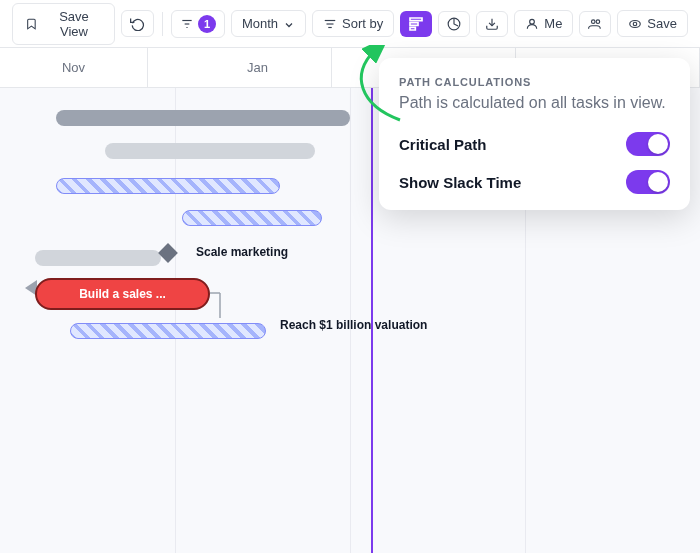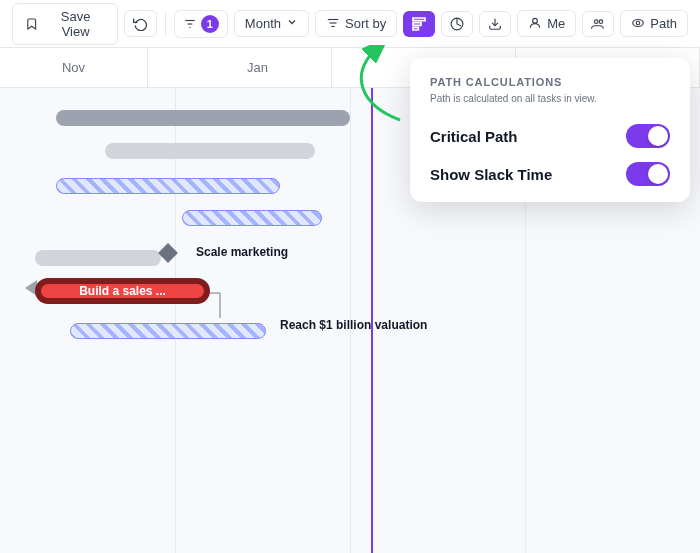--- a/index.html
+++ b/index.html
@@ -19,21 +19,21 @@
       background: #fff;
       border-bottom: 1px solid #e5e7eb;
       padding: 0 12px;
       height: 48px;
       gap: 6px;
       position: relative;
       z-index: 10;
     }
     .toolbar-btn {
       display: flex;
-      align-items: flex-start;
+      align-items: flex-end;
       gap: 5px;
       padding: 5px 10px;
       border-radius: 6px;
       border: 1px solid #e5e7eb;
       background: #fff;
       cursor: pointer;
       font-size: 13px;
       color: #374151;
       white-space: nowrap;
     }
@@ -177,37 +177,37 @@
       background: #6b7280;
       transform: rotate(45deg);
       position: absolute;
     }
 
     
     .popup {
       position: absolute;
       top: 58px;
       right: 10px;
-      width: 280px;
+      width: 311px;
       background: #fff;
       border-radius: 12px;
       box-shadow: 0 8px 32px rgba(0,0,0,0.15);
       padding: 18px 20px 16px;
       z-index: 100;
     }
     .popup-title {
       font-size: 11px;
       font-weight: 700;
       color: #6b7280;
       letter-spacing: 0.08em;
       text-transform: uppercase;
       margin-bottom: 4px;
     }
     .popup-desc {
-      font-size: 10px;
+      font-size: 16px;
       color: #6b7280;
       margin-bottom: 18px;
       line-height: 1.4;
     }
     .popup-row {
       display: flex;
       align-items: center;
       justify-content: space-between;
       margin-bottom: 14px;
     }
@@ -331,21 +331,21 @@
         <circle cx="17" cy="8" r="3"></circle>
         <path d="M1 20c0-3 2.7-5 6-5h8c3.3 0 6 2 6 5"></path>
       </svg>
   </button>
 
   <button class="toolbar-btn">
     <svg width="14" height="14" viewBox="0 0 24 24" fill="none" stroke="#374151" stroke-width="2">
         <ellipse cx="12" cy="12" rx="9" ry="6"></ellipse>
         <circle cx="12" cy="12" r="3"></circle>
       </svg>
-    <span>Path</span>
+    <span>Save</span>
   </button>
 </div>
 
 <div class="gantt-area">
 
   <div class="timeline-header">
     <div class="month-col">Nov</div>
     <div class="month-col">Jan</div>
     <div class="month-col today-month">Jan</div>
     <div class="month-col">Feb</div>
@@ -370,21 +370,21 @@
     <div class="task-bar striped" style="top: 122px; left: 26%; width: 20%;"></div>
 
     <div class="task-bar gray-light" style="top: 162px; left: 5%; width: 18%;"></div>
 
     <div class="milestone" style="position:absolute; top:158px; left:23%; width:14px; height:14px; background:#6b7280;"></div>
     <span class="task-label" style="top:157px; left:28%;">Scale marketing</span>
 
     <svg style="position:absolute; top:192px; left:3.5%; width:12px; height:16px; overflow:visible;" viewBox="0 0 12 16">
       <polygon points="12,0 0,8 12,16" fill="#9ca3af"></polygon>
     </svg>
-    <div style="position:absolute; top:190px; left:5%; width:25%; height:26px; background:#ef4444; border-radius:20px; display:flex; align-items:center; justify-content:center; color:#fff; font-size:12px; font-weight:600; border:6px solid #7f1d1d; cursor:pointer;">
+    <div style="position:absolute; top:190px; left:5%; width:25%; height:32px; background:#ef4444; border-radius:20px; display:flex; align-items:center; justify-content:center; color:#fff; font-size:12px; font-weight:600; border:2px solid #7f1d1d; cursor:pointer;">
       <span>Build a sales ...</span>
     </div>
 
     <svg style="position:absolute; top:205px; left:30%; overflow:visible;" width="40" height="30">
       <line x1="0" y1="0" x2="10" y2="0" stroke="#9ca3af" stroke-width="1.5"></line>
       <line x1="10" y1="0" x2="10" y2="25" stroke="#9ca3af" stroke-width="1.5"></line>
     </svg>
 
     <div class="task-bar striped" style="top: 235px; left: 10%; width: 28%;"></div>
     <span class="task-label" style="top:230px; left:40%;">Reach $1 billion valuation</span>

